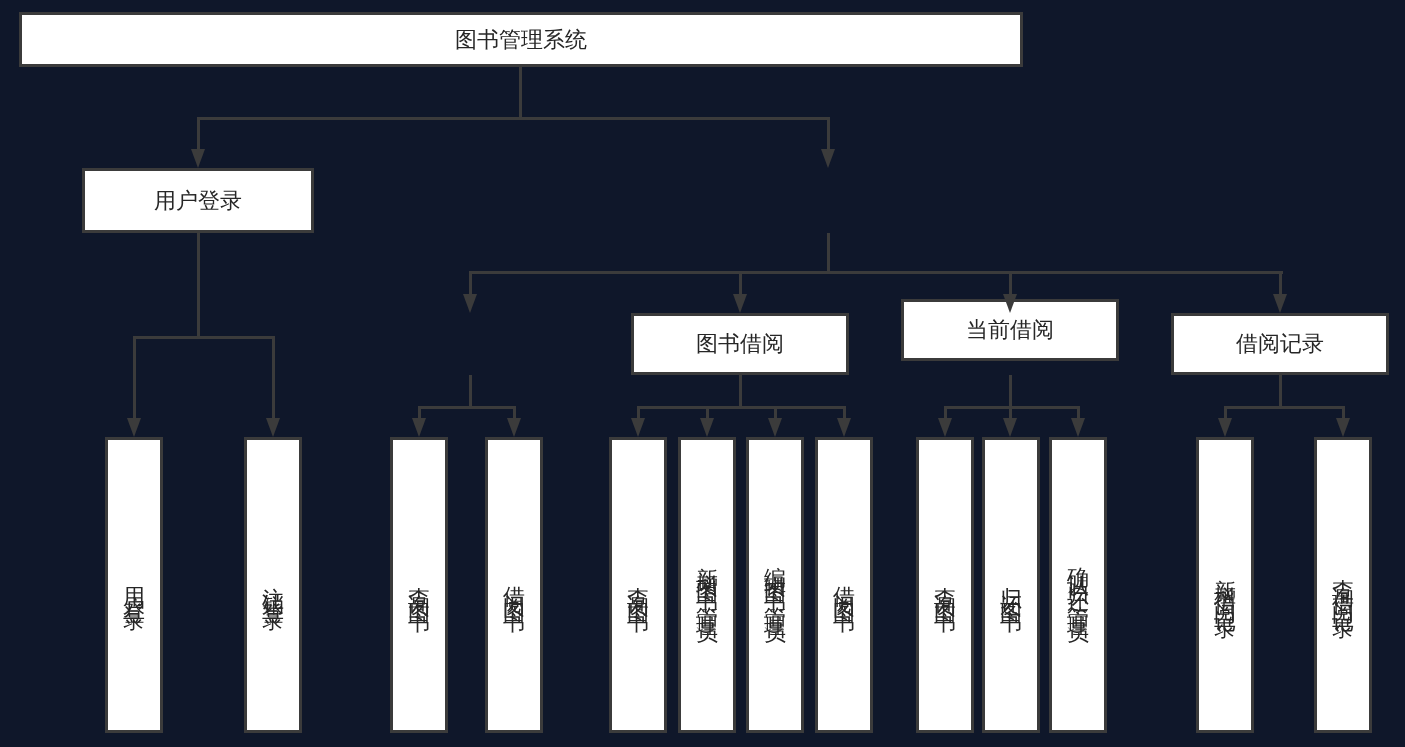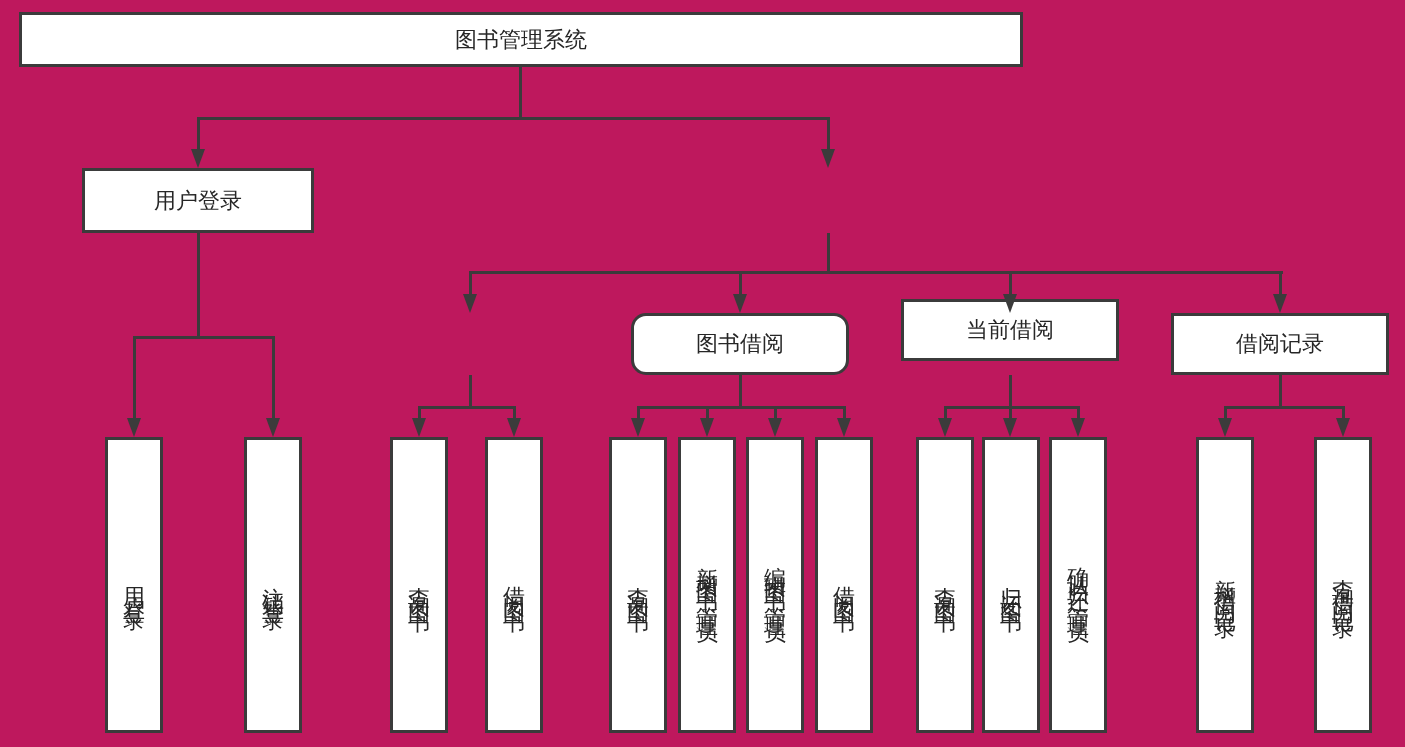--- a/index.html
+++ b/index.html
@@ -6,21 +6,21 @@
     --line:#3b3b3b;
     --text:#262626;
     --wm:#c9c9c9;
   }
   *{margin:0;padding:0;box-sizing:border-box;}
   html,body{background:#ffffff;}
   body{font-family:"Liberation Sans", sans-serif;}
   #stage{
     position:relative;
     width:1405px;height:747px;
-    background:#be185d;
+    background:#0f172a;
     overflow:hidden;
   }
   .box{
     position:absolute;
     border:3px solid var(--line);
     background:#ffffff;
     display:flex;align-items:center;justify-content:center;
     color:var(--text);
     font-size:22px;
     text-align:center;
@@ -54,21 +54,21 @@
 <div id="stage">
 
   <div class="box" style="left:19px;top:12px;width:1004px;height:55px;">
     <span>图书管理系统</span>
   </div>
 
   <div class="box" style="left:82px;top:168px;width:232px;height:65px;">
     <span>用户登录</span>
   </div>
 
-  <div class="box" style="left:631px;top:313px;width:218px;height:62px;border-radius:15px;">
+  <div class="box" style="left:631px;top:313px;width:218px;height:62px;">
     <span>图书借阅</span>
   </div>
   <div class="box" style="left:901px;top:299px;width:218px;height:62px;">
     <span>当前借阅</span>
   </div>
   <div class="box" style="left:1171px;top:313px;width:218px;height:62px;">
     <span>借阅记录</span>
   </div>
 
   <div class="box vbox" style="left:105px;top:437px;width:58px;height:296px;">

